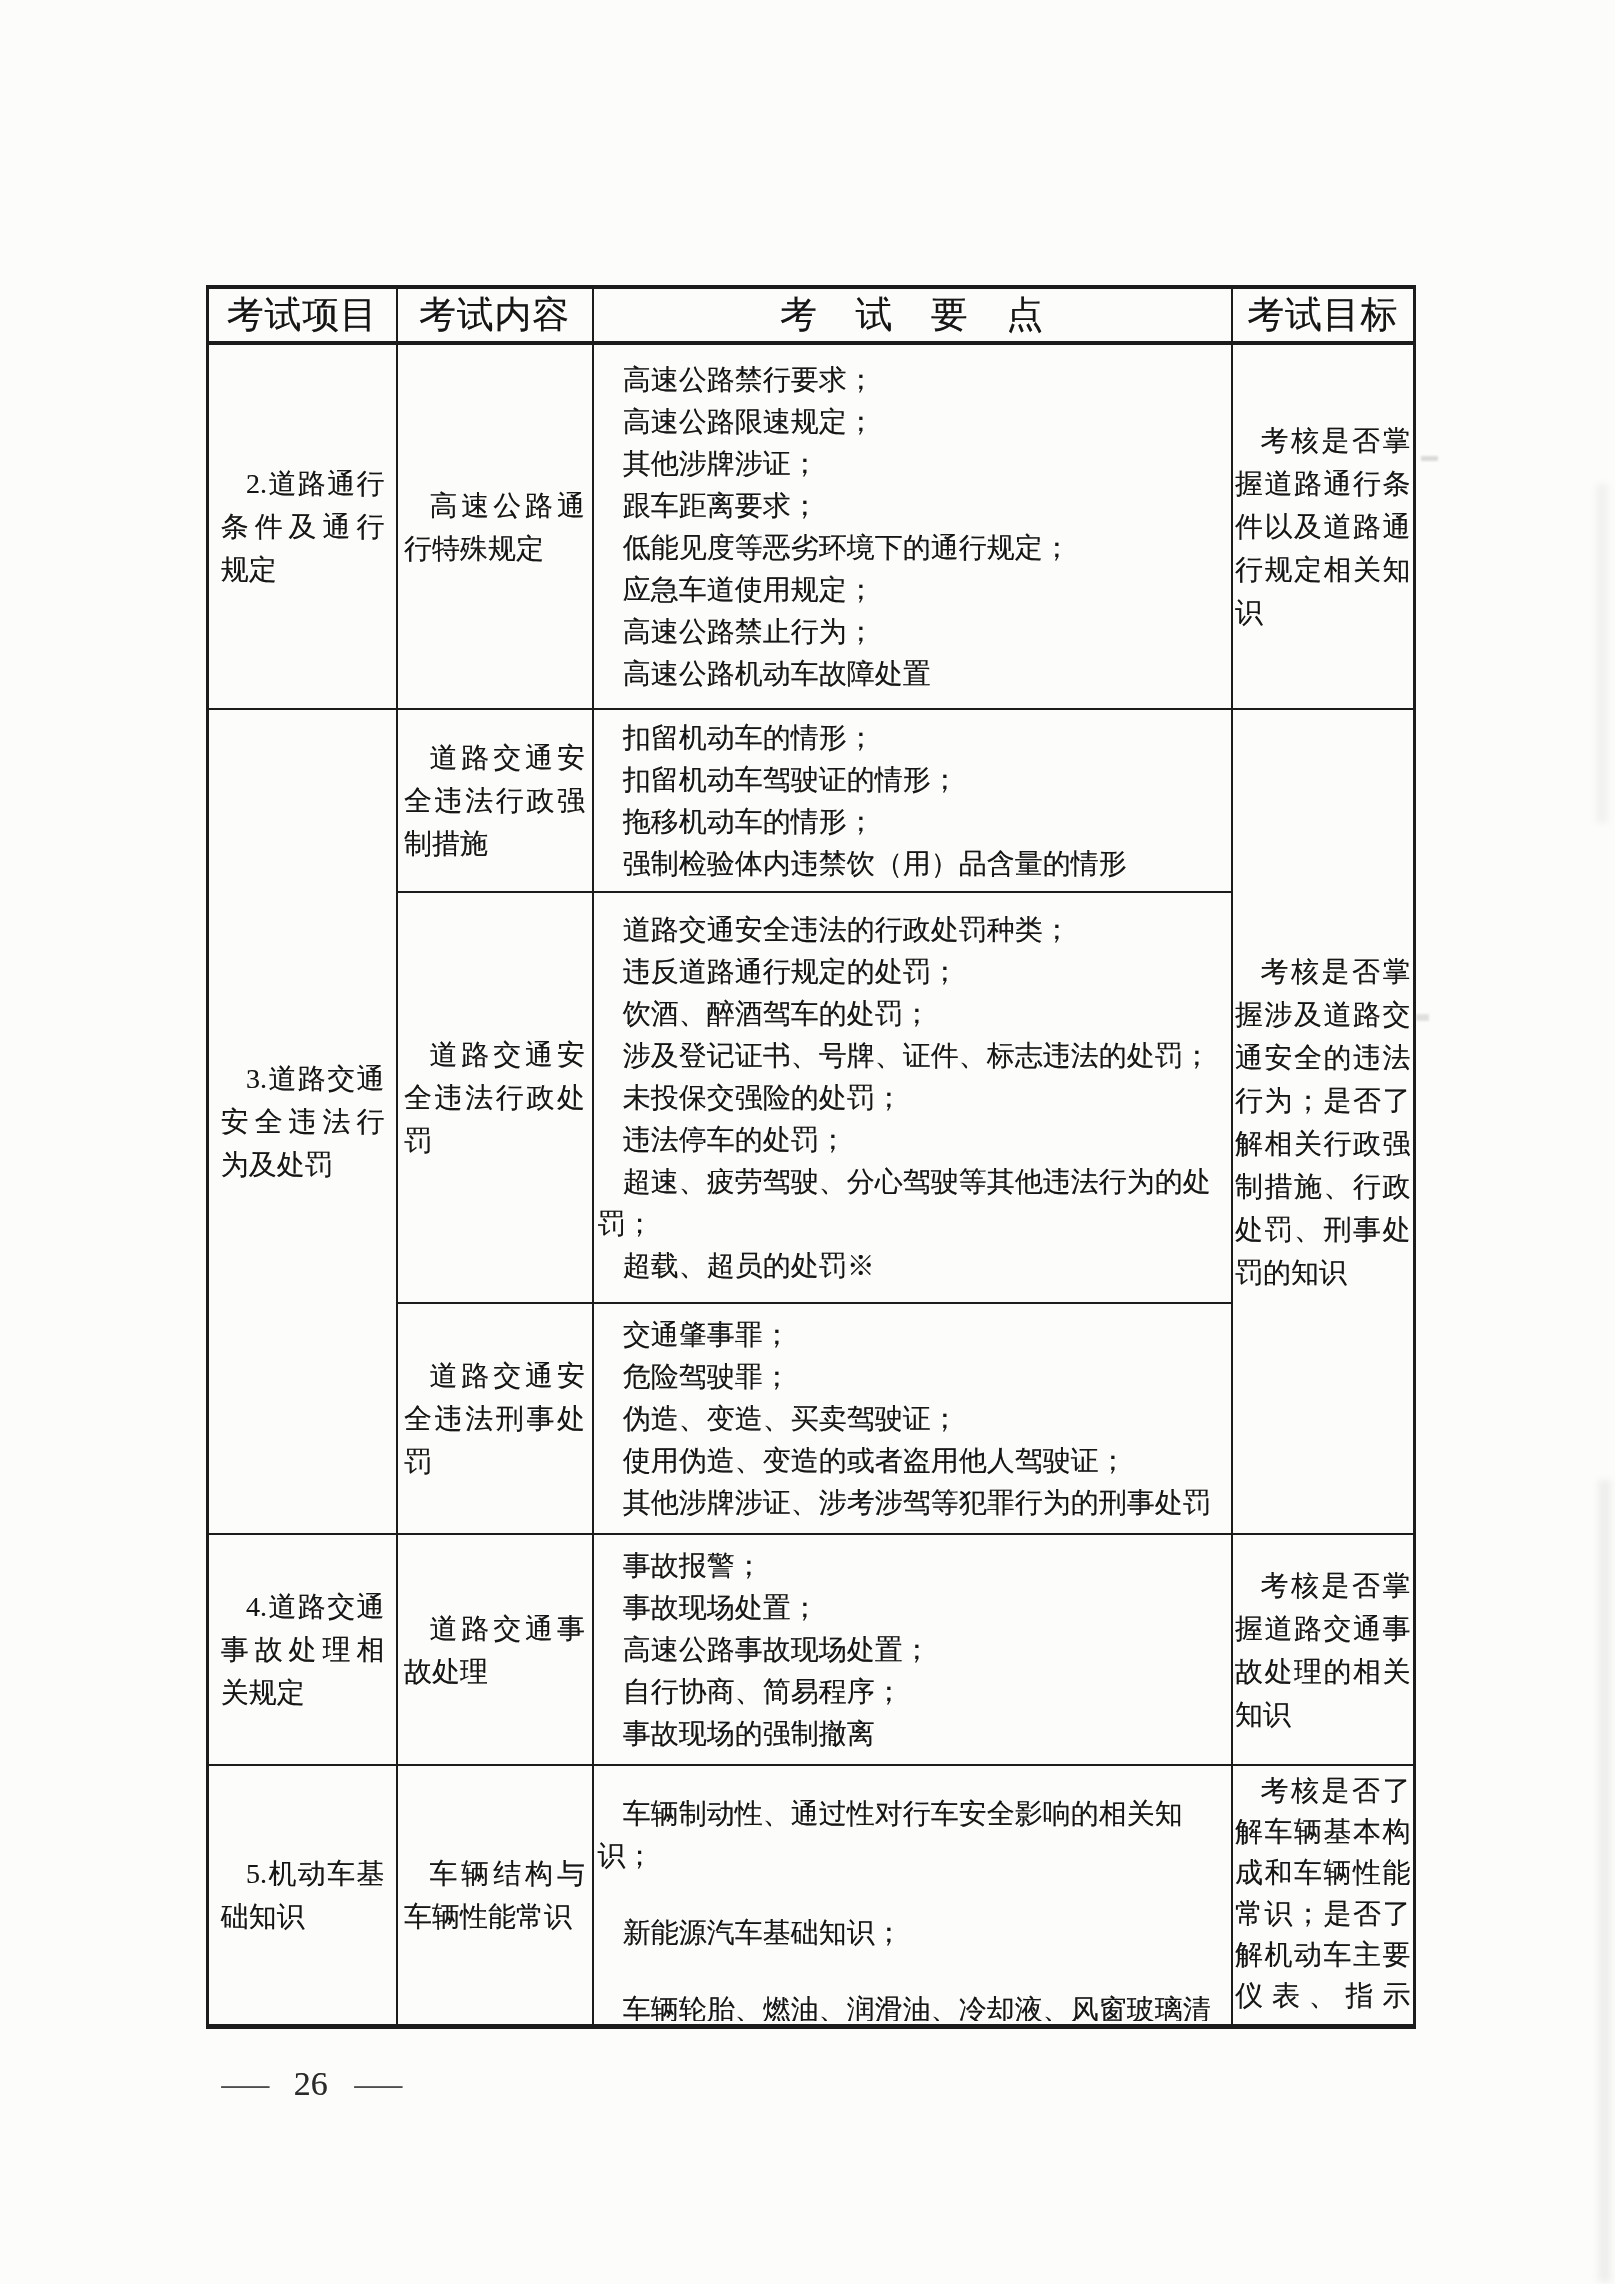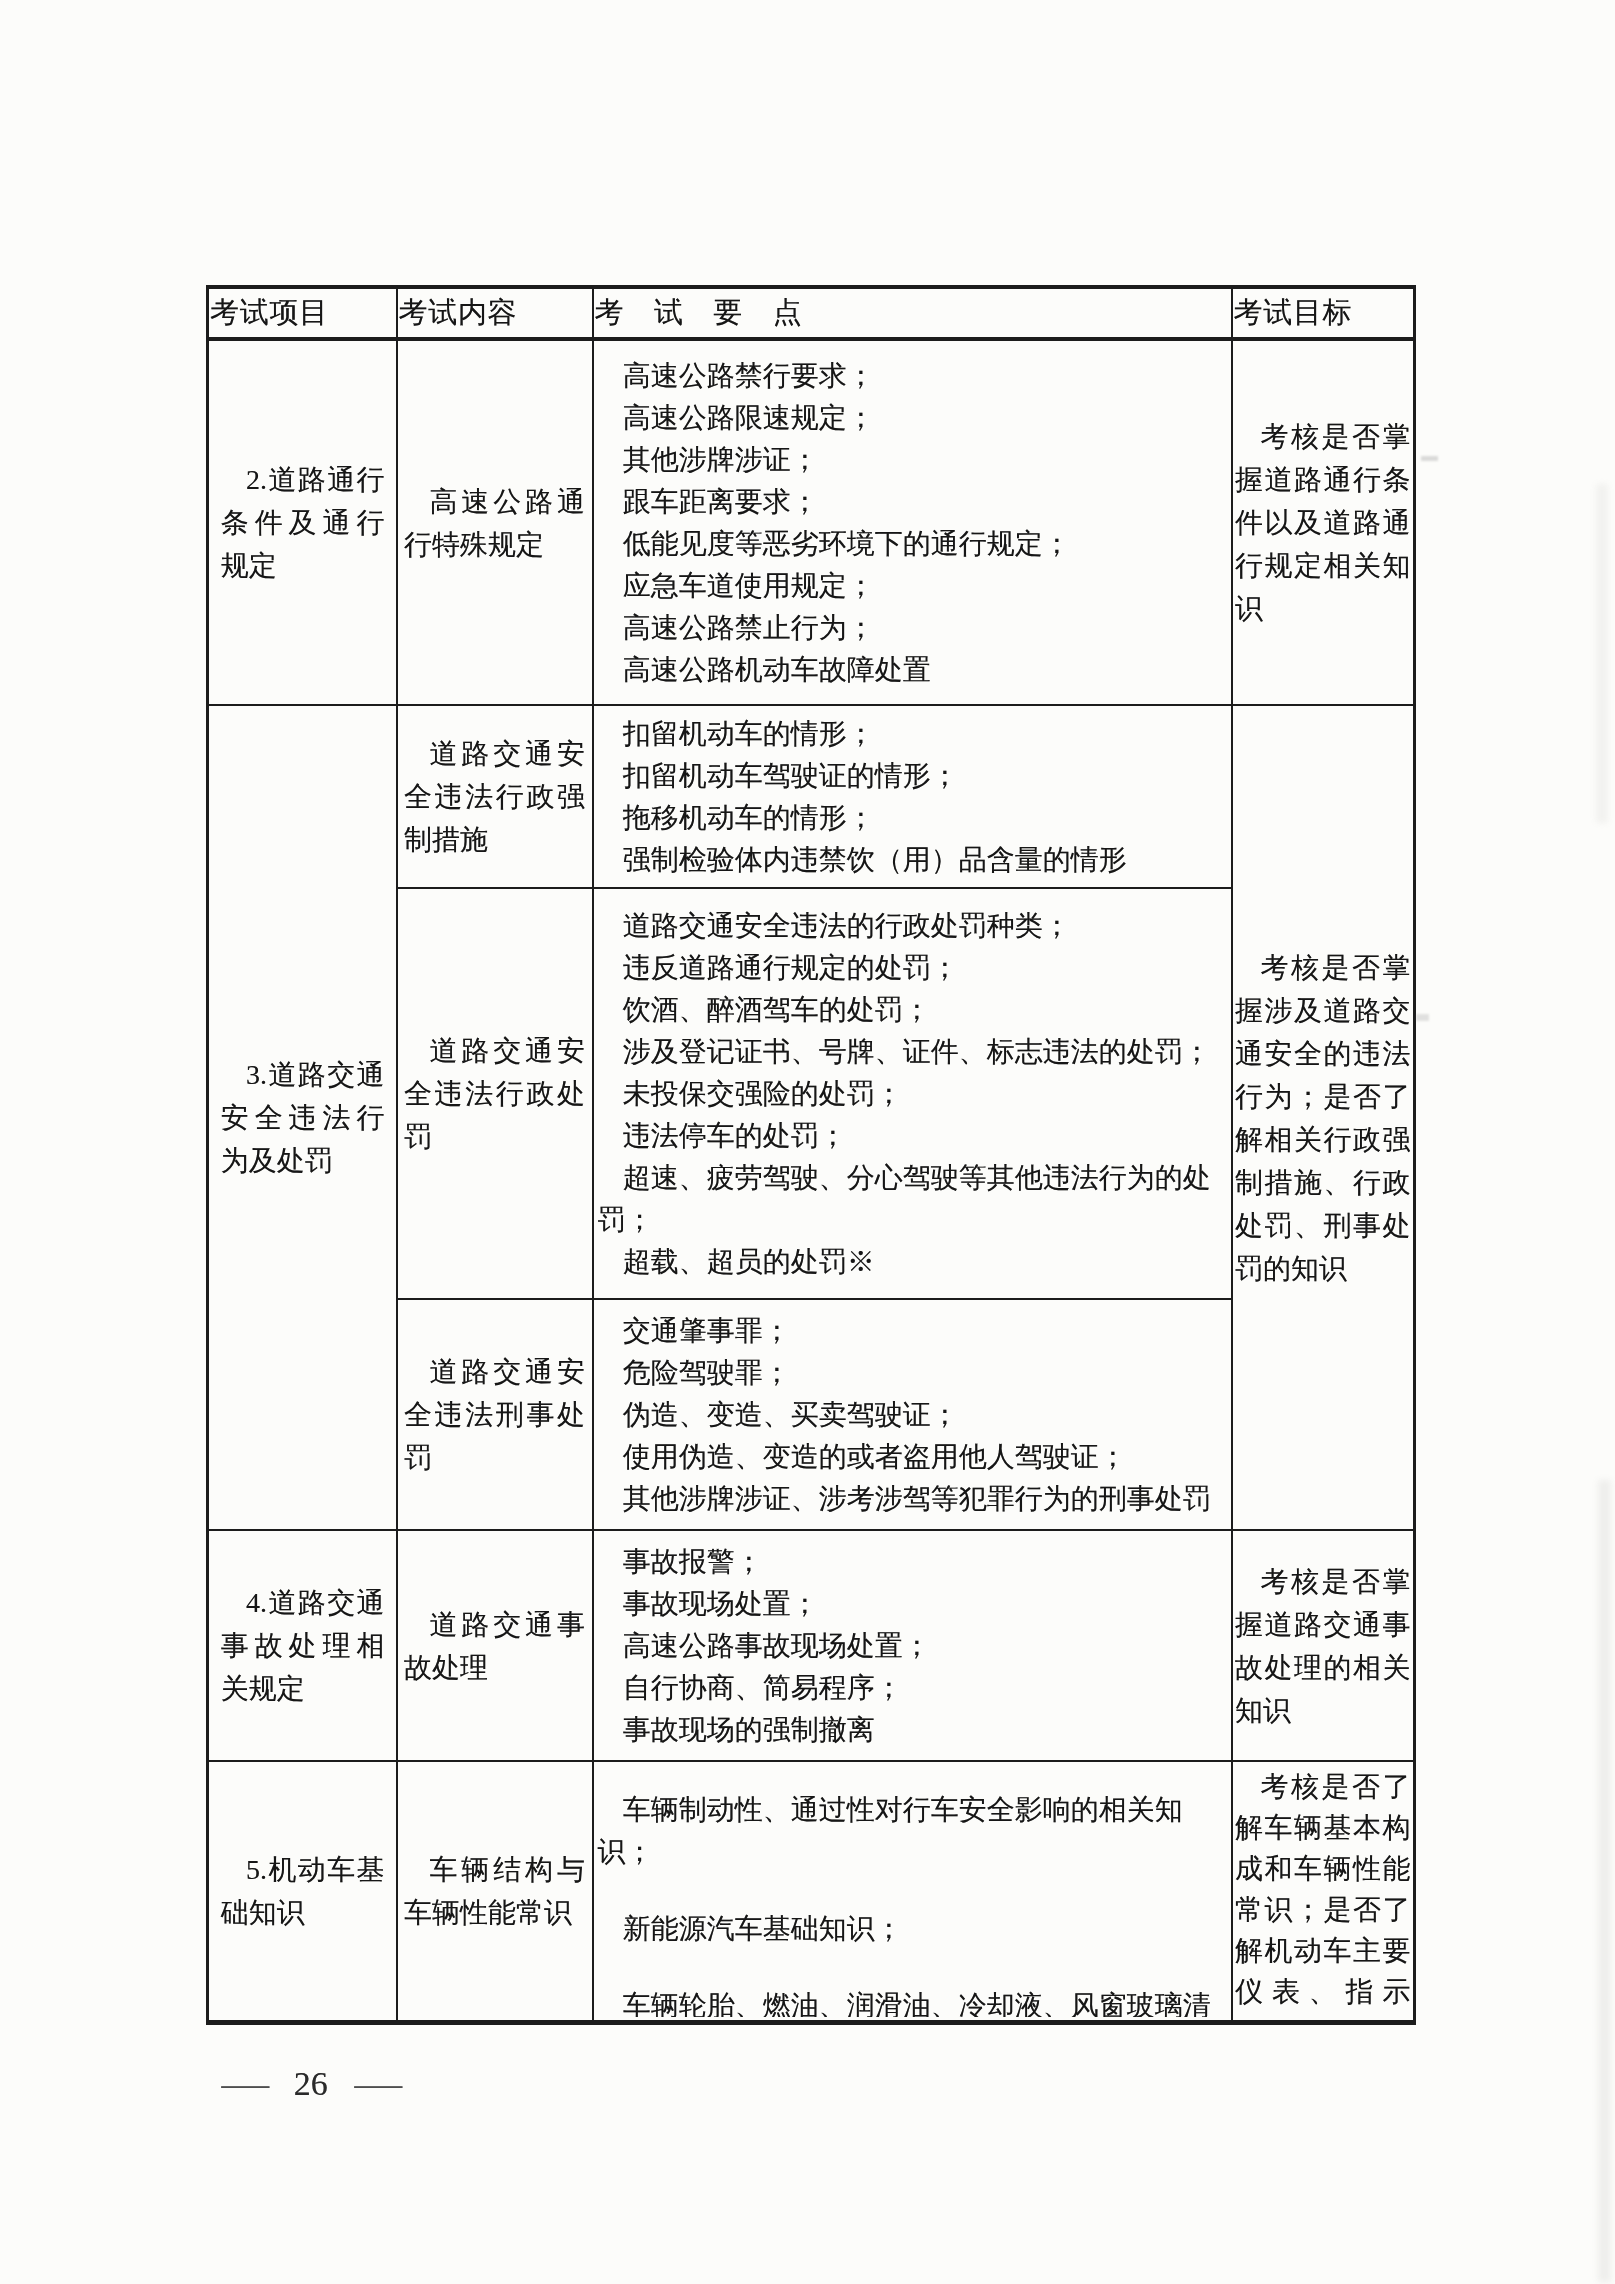--- a/index.html
+++ b/index.html
@@ -22,22 +22,22 @@
     border-top-width:4.6px;
     border-bottom-width:5.2px;
   }
   .exam th, .exam td {
     border:2.6px solid #1c1c1c;
     vertical-align:middle;
     font-weight:normal;
   }
   .exam th {
     border-bottom-width:4.6px;
-    font-size:29px;
-    text-align:left;
+    font-size:37px;
+    text-align:center;
     letter-spacing:0.7px;
   }
   .exam td { font-size:28px; }
 
   tr.hdr  { height:52px; }
   tr.r2   { height:366px; }
   tr.r3a  { height:183px; }
   tr.r3b  { height:411px; }
   tr.r3c  { height:231px; }
   tr.r4   { height:231px; }

